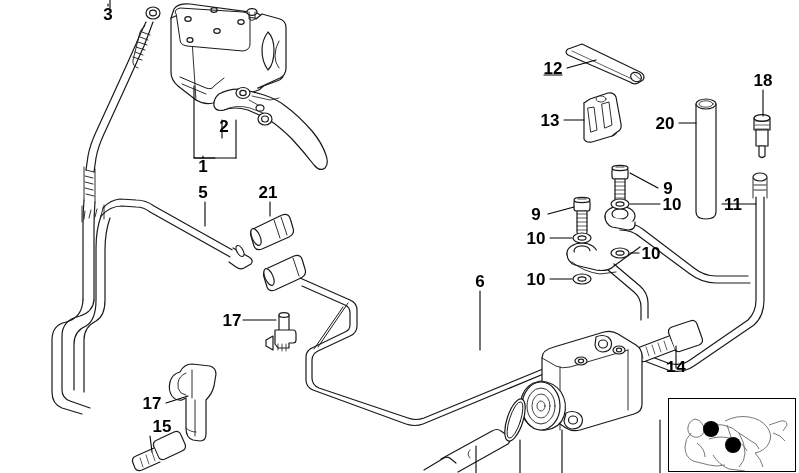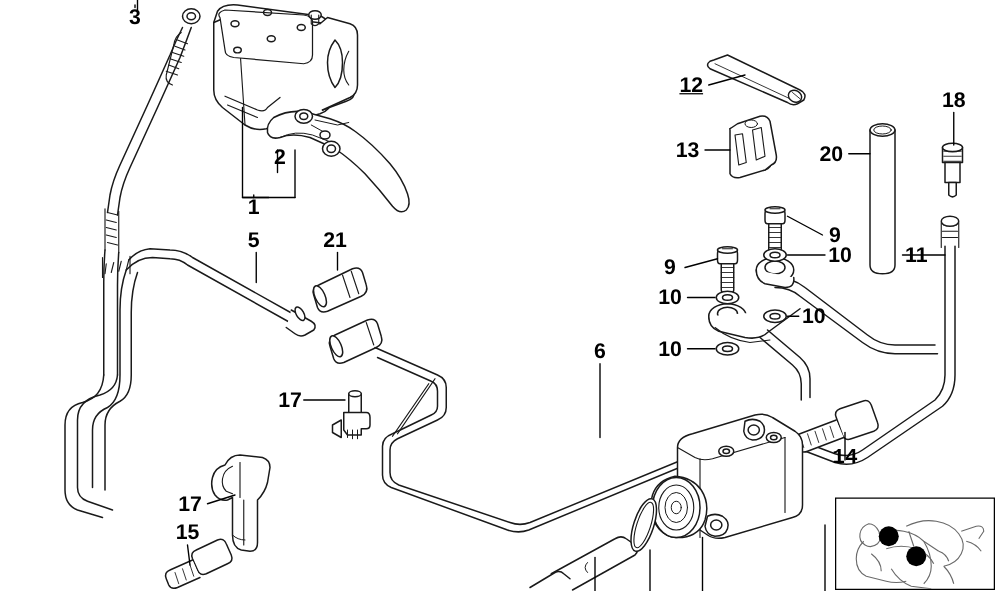--- a/index.html
+++ b/index.html
@@ -405,21 +405,21 @@
     </g>
   </svg>
 
   <div class="callout" style="left:108px; top:14px;">3</div>
   <div class="callout" style="left:224px; top:126px;">2</div>
   <div class="callout" style="left:203px; top:166px;">1</div>
   <div class="callout" style="left:203px; top:192px;">5</div>
   <div class="callout" style="left:268px; top:192px;text-align:center;">21</div>
   <div class="callout" style="left:232px; top:320px;">17</div>
   <div class="callout" style="left:152px; top:403px;">17</div>
-  <div class="callout" style="left:150px; top:426px;">15</div>
+  <div class="callout" style="left:162px; top:426px;">15</div>
   <div class="callout" style="left:480px; top:281px;">6</div>
   <div class="callout" style="left:553px; top:68px;text-decoration:underline;">12</div>
   <div class="callout" style="left:550px; top:120px;">13</div>
   <div class="callout" style="left:665px; top:123px;">20</div>
   <div class="callout" style="left:763px; top:80px;">18</div>
   <div class="callout" style="left:668px; top:188px;">9</div>
   <div class="callout" style="left:672px; top:204px;">10</div>
   <div class="callout" style="left:708px; top:204px;margin-left:25px;">11</div>
   <div class="callout" style="left:536px; top:214px;">9</div>
   <div class="callout" style="left:536px; top:238px;">10</div>

